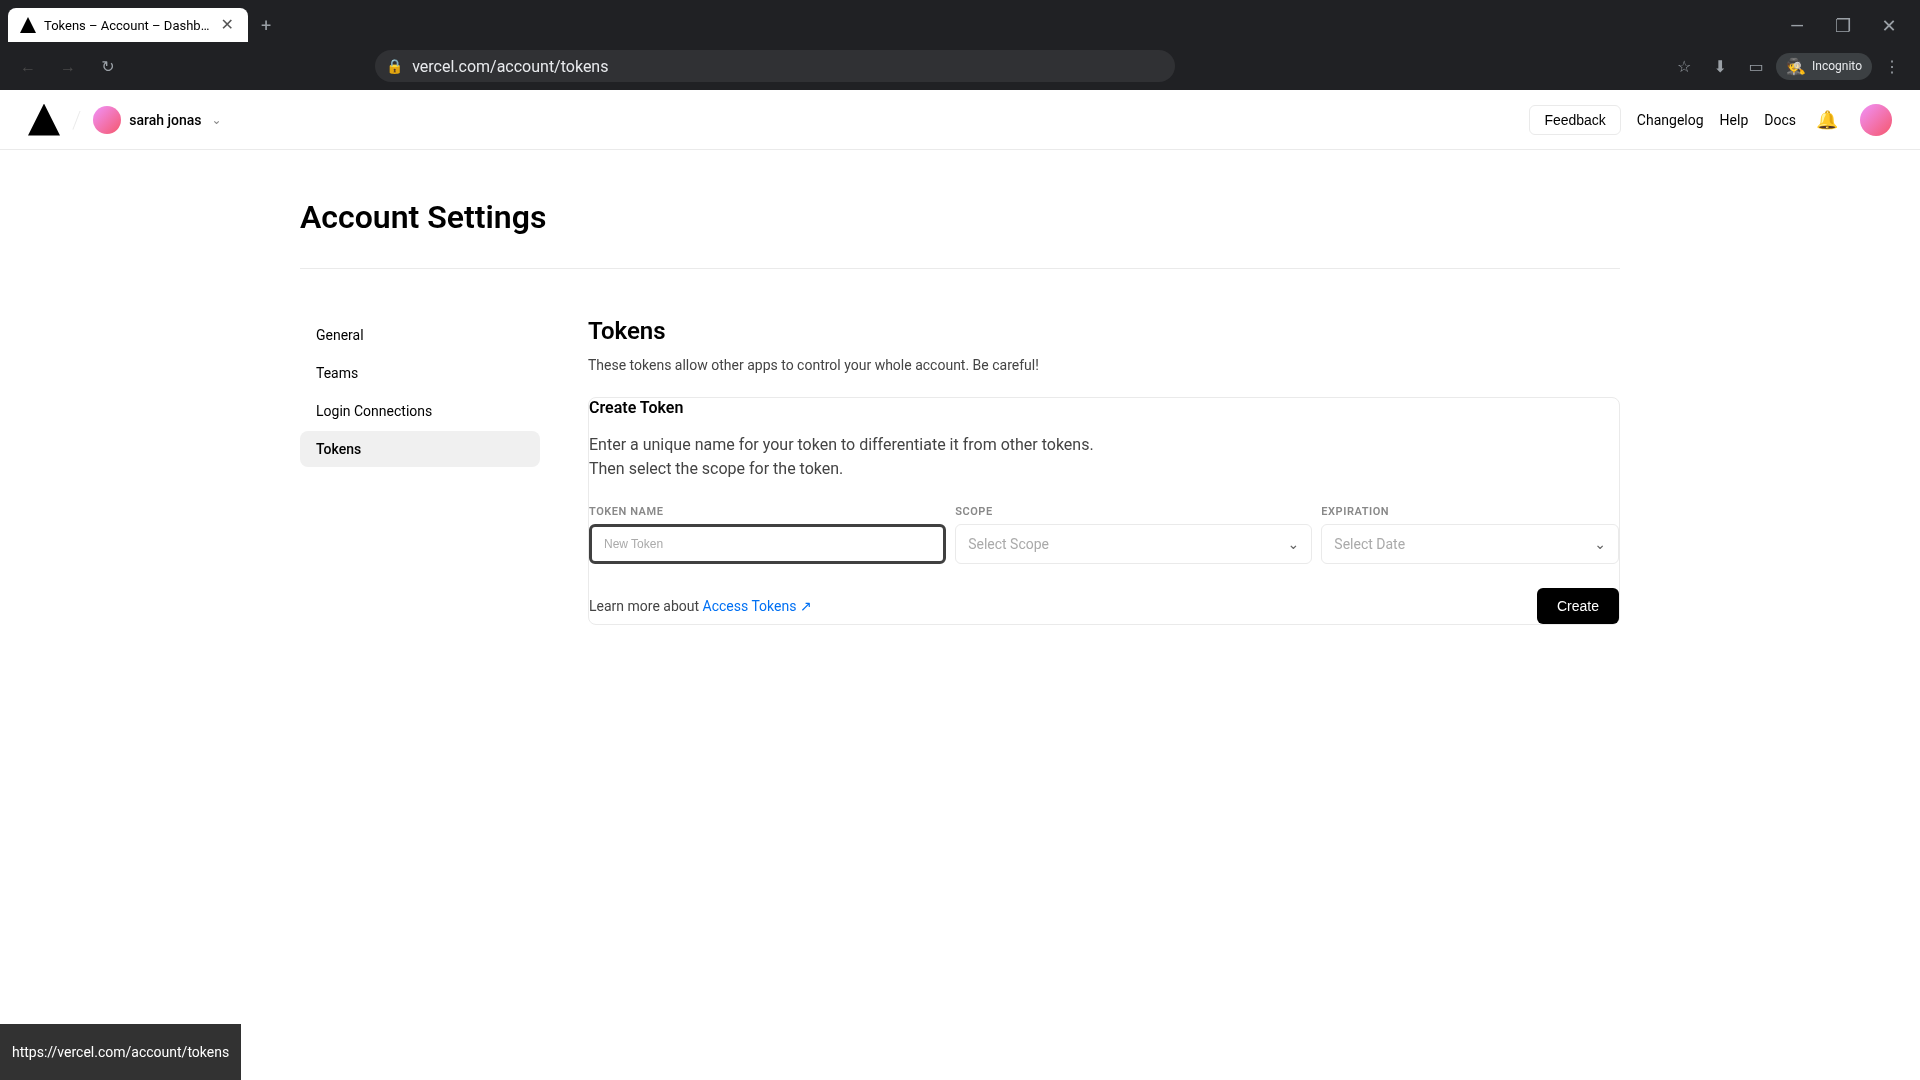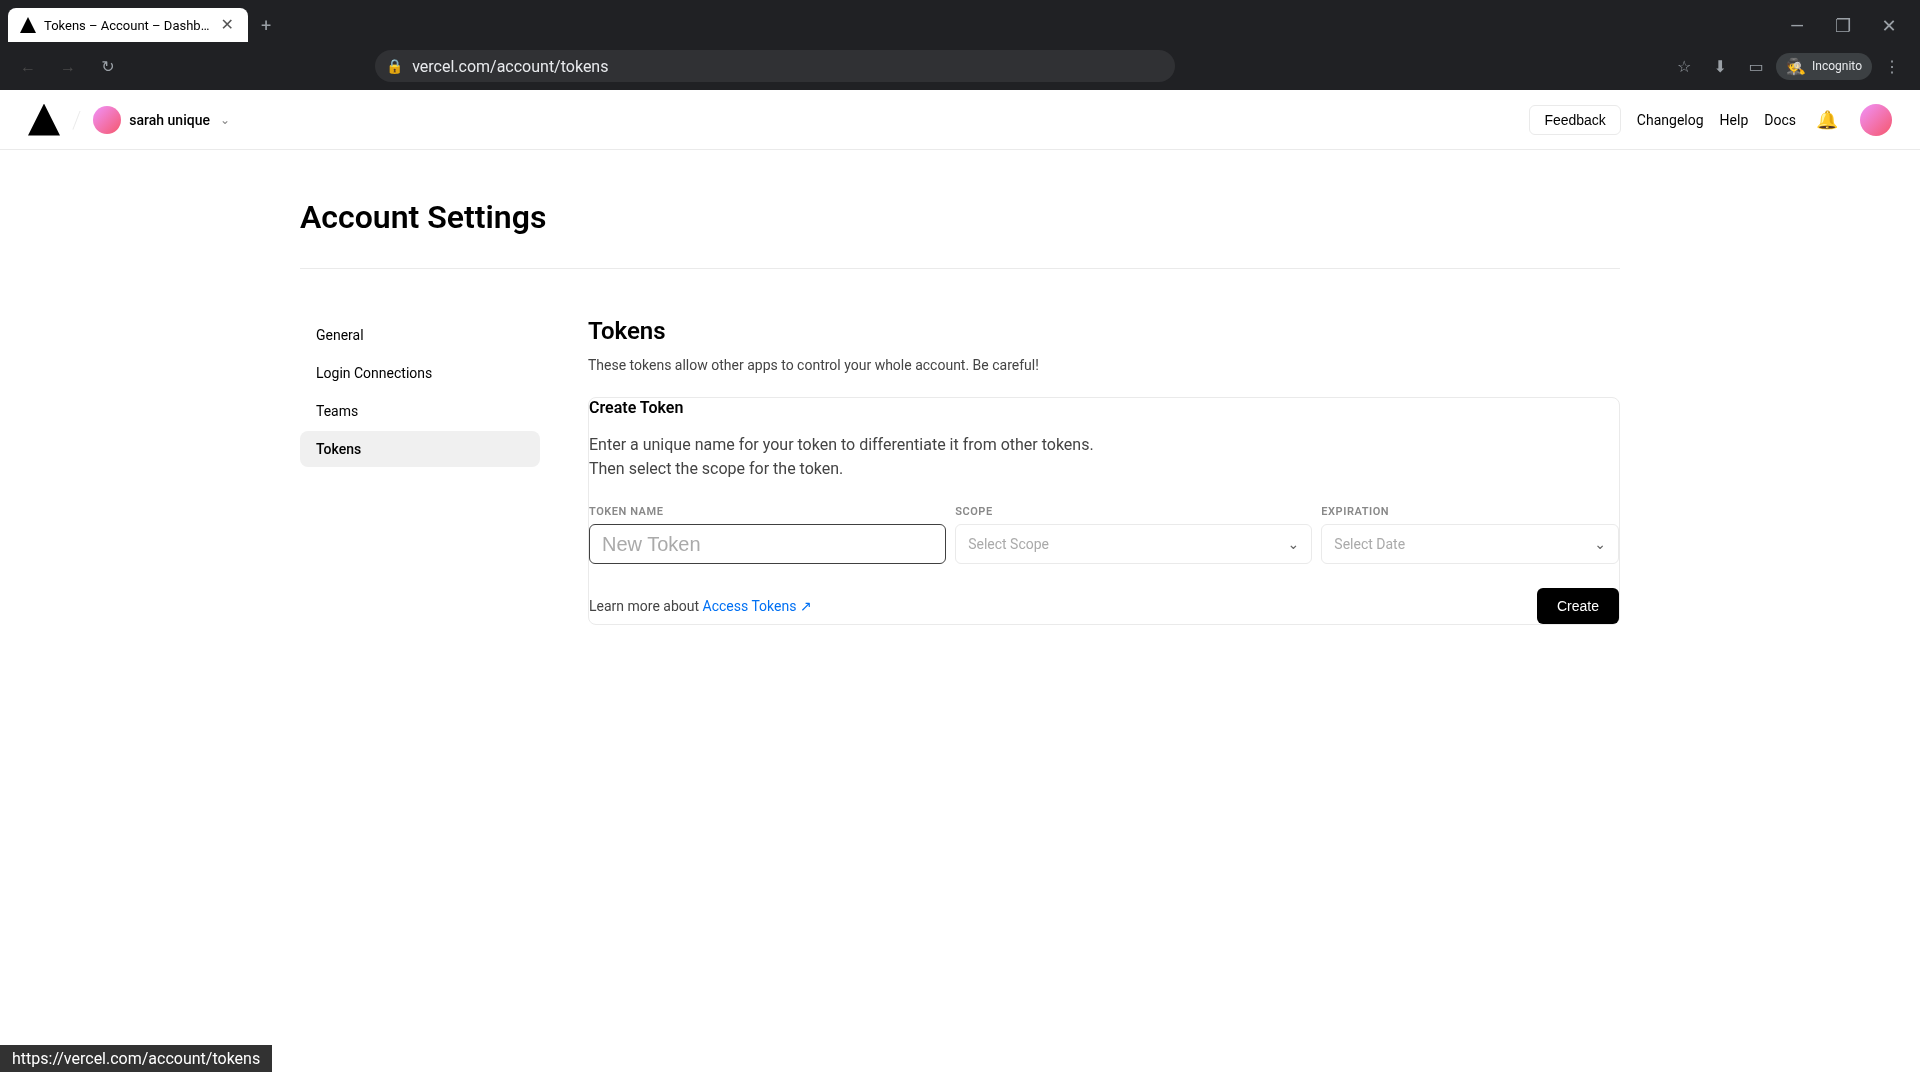--- a/index.html
+++ b/index.html
@@ -66,33 +66,33 @@
     .card-title { font-size: 16px; font-weight: 600; color: #000; margin-bottom: 16px; }
     .card-desc { font-size: 16px; color: #444; margin-bottom: 24px; line-height: 1.5; }
 
     
     .form-row { display: flex; gap: 9px; align-items: flex-end; margin-bottom: 24px; }
     .form-group { display: flex; flex-direction: column; gap: 6px; }
     .form-group.token-name { flex: 1.2; }
     .form-group.scope { flex: 1.2; }
     .form-group.expiration { flex: 1; }
     .form-label { font-size: 11px; font-weight: 600; color: #888; letter-spacing: 0.05em; text-transform: uppercase; }
-    .form-input { height: 40px; border: 1px solid #404040; border-radius: 6px; padding: 0 12px; font-size: 20px; color: #000; outline: none; width: 100%; background: #fff; }
+    .form-input { height: 40px; border: 3px solid #404040; border-radius: 6px; padding: 0 12px; font-size: 12px; color: #000; outline: none; width: 100%; background: #fff; }
     .form-input::placeholder { color: #aaa; }
     .form-select { height: 40px; border: 1px solid #eaeaea; border-radius: 6px; padding: 0 12px; font-size: 14px; color: #aaa; display: flex; align-items: center; justify-content: space-between; cursor: pointer; background: #fff; }
     .form-select-text { color: #aaa; }
     .form-select-chevron { color: #666; font-size: 14px; }
 
     .card-footer { display: flex; align-items: center; justify-content: space-between; margin-top: 8px; }
     .access-tokens-link { font-size: 14px; color: #444; }
     .access-tokens-link a { color: #0070f3; text-decoration: none; }
     .create-btn { background: #000; color: #fff; border: none; border-radius: 6px; padding: 10px 20px; font-size: 14px; font-weight: 500; cursor: pointer; }
 
     
-    .status-bar { position: fixed; bottom: 8px; left: 0; background: #323232; color: #fff; font-size: 16px; padding: 4px 12px; z-index: 100; }
+    .status-bar { position: fixed; bottom: 0; left: 0; background: #323232; color: #fff; font-size: 14px; padding: 20px 12px; z-index: 100; }
   </style>
 </head>
 <body>
 
 <div class="browser-chrome">
 
   <div class="tab-bar">
     <div class="tab">
       <div class="tab-favicon"></div>
       <span class="tab-title">Tokens – Account – Dashboard</span>
@@ -135,21 +135,21 @@
   </div>
 </div>
 
 <div class="app">
 
   <div class="header">
     <div class="header-logo"></div>
     <span class="header-sep">/</span>
     <div class="header-user">
       <div class="header-avatar"></div>
-      <span class="header-username">sarah unique</span>
+      <span class="header-username">sarah jonas</span>
       <span class="header-chevron">⌄</span>
     </div>
     <div class="header-right">
       <button class="header-btn">Feedback</button>
       <a class="header-link">Changelog</a>
       <a class="header-link">Help</a>
       <a class="header-link">Docs</a>
       <div class="header-notif">🔔</div>
       <div class="header-profile-avatar"></div>
     </div>
@@ -159,24 +159,24 @@
     <h1 class="page-title">Account Settings</h1>
     <hr class="page-divider">
 
     <div class="settings-layout">
 
       <div class="sidebar">
         <div class="sidebar-item">
           <span>General</span>
         </div>
         <div class="sidebar-item">
+          <span>Teams</span>
+        </div>
+        <div class="sidebar-item">
           <span>Login Connections</span>
-        </div>
-        <div class="sidebar-item">
-          <span>Teams</span>
         </div>
         <div class="sidebar-item active">
           <span>Tokens</span>
         </div>
       </div>
 
       <div class="main-content">
         <h2 class="section-title">Tokens</h2>
         <p class="section-desc">These tokens allow other apps to control your whole account. Be careful!</p>
 

